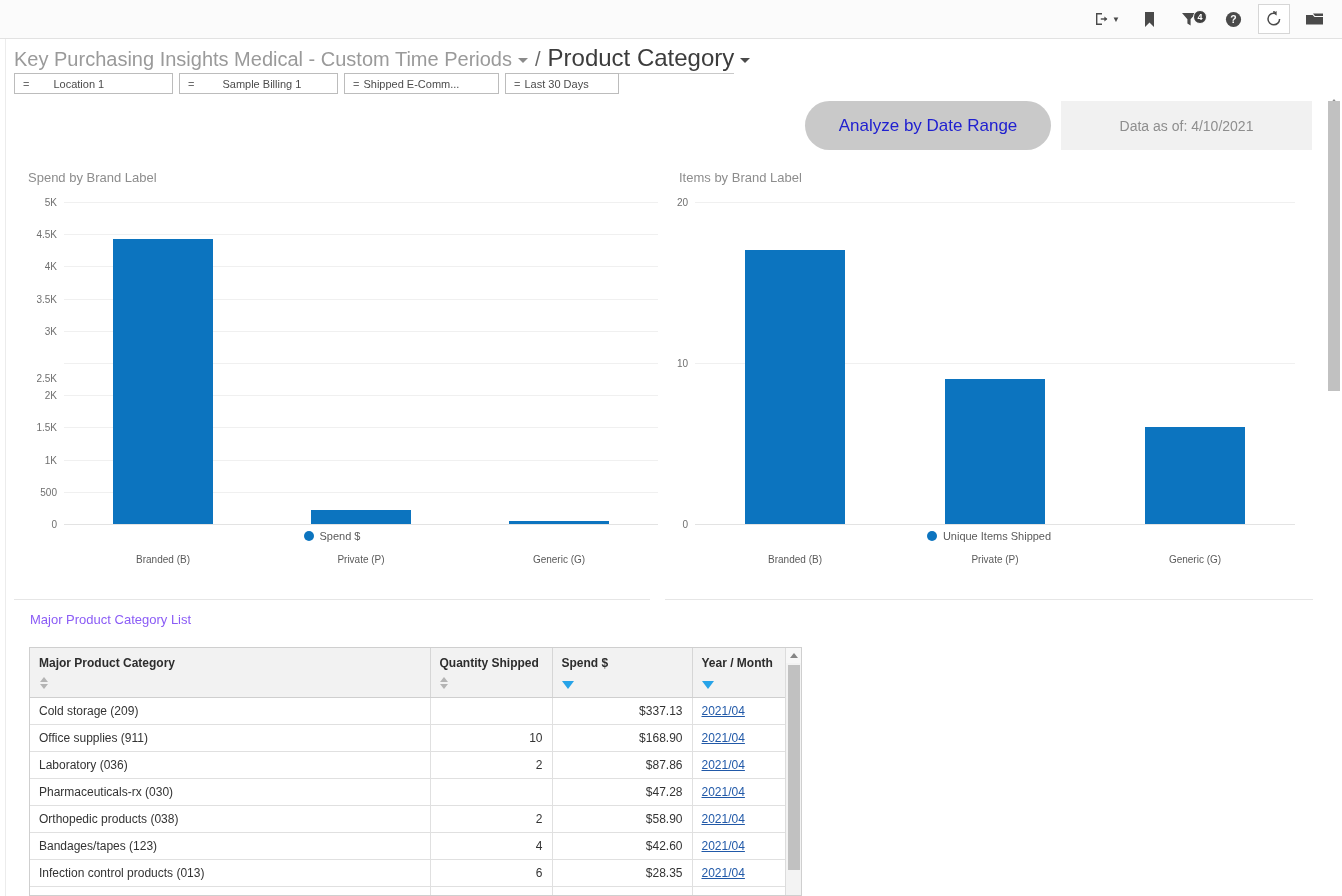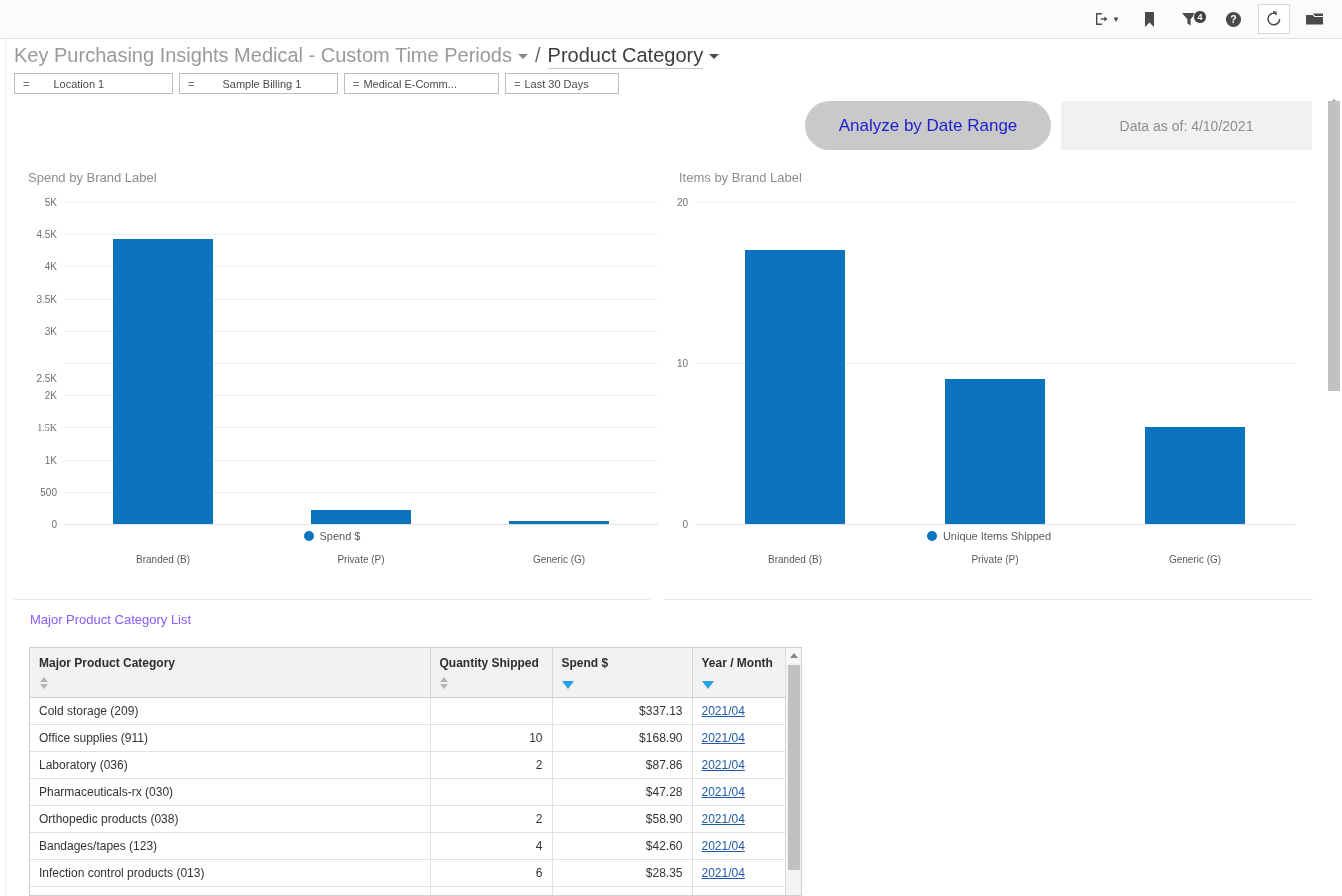--- a/index.html
+++ b/index.html
@@ -44,21 +44,21 @@
 
   
   .crumbs {
     position: absolute; left: 14px; top: 44px;
     display: flex; align-items: baseline; white-space: nowrap;
   }
   .crumb-main {
     font-size: 20px; color: #9a9a9a; font-weight: 400;
   }
   .crumb-cur {
-    font-size: 20px; color: #3c3c3c; font-weight: 400;
+    font-size: 24px; color: #3c3c3c; font-weight: 400;
     border-bottom: 1px solid #c9c9c9; padding-bottom: 1px;
   }
   .crumb-sep { font-size: 20px; color: #6a6a6a; margin: 0 7px; }
   .crumb-arrow {
     display: inline-block; margin-left: 6px;
     border-left: 5px solid transparent; border-right: 5px solid transparent;
     border-top: 5px solid #8a8a8a; position: relative; top: -3px;
   }
   .crumb-arrow.dark { border-top-color: #4a4a4a; }
 
@@ -275,21 +275,21 @@
   <div class="chip c1">
     <span class="eq">=</span>
     <span class="ctext">Location 1</span>
   </div>
   <div class="chip c2">
     <span class="eq">=</span>
     <span class="ctext">Sample Billing 1</span>
   </div>
   <div class="chip c3">
     <span class="eq">=</span>
-    <span class="ctext">Medical E-Comm...</span>
+    <span class="ctext">Shipped E-Comm...</span>
   </div>
   <div class="chip c4">
     <span class="eq">=</span>
     <span class="ctext">Last 30 Days</span>
   </div>
 </div>
 
 <button class="analyze-btn">Analyze by Date Range</button>
 <div class="asof-btn">Data as of: 4/10/2021</div>
 
@@ -297,21 +297,21 @@
   <div class="panel-title">Spend by Brand Label</div>
   <div class="chart-area chart-l">
     <div class="plot plot-l" id="plotL">
         <div class="axis-base" style="top: 322px;"></div>
         <div class="ytick" style="top: 322px;">0</div>
         <div class="gridline" style="top: 289.8px;"></div>
         <div class="ytick" style="top: 289.8px;">500</div>
         <div class="gridline" style="top: 257.6px;"></div>
         <div class="ytick" style="top: 257.6px;">1K</div>
         <div class="gridline" style="top: 225.4px;"></div>
-        <div class="ytick" style="top: 225.4px; font-family: Liberation Serif, serif;">1.5K</div>
+        <div class="ytick" style="top: 225.4px;">1.5K</div>
         <div class="gridline" style="top: 193.2px;"></div>
         <div class="ytick" style="top: 193.2px;">2K</div>
         <div class="gridline" style="top: 161px;"></div>
         <div class="ytick" style="top: 161px; margin-top: 15px;">2.5K</div>
         <div class="gridline" style="top: 128.8px;"></div>
         <div class="ytick" style="top: 128.8px;">3K</div>
         <div class="gridline" style="top: 96.6px;"></div>
         <div class="ytick" style="top: 96.6px;">3.5K</div>
         <div class="gridline" style="top: 64.4px;"></div>
         <div class="ytick" style="top: 64.4px; text-align: center;">4K</div>

